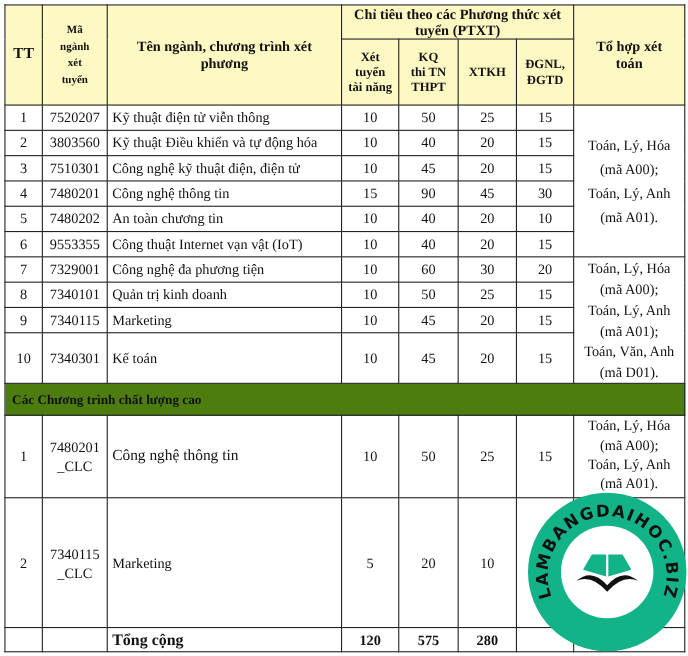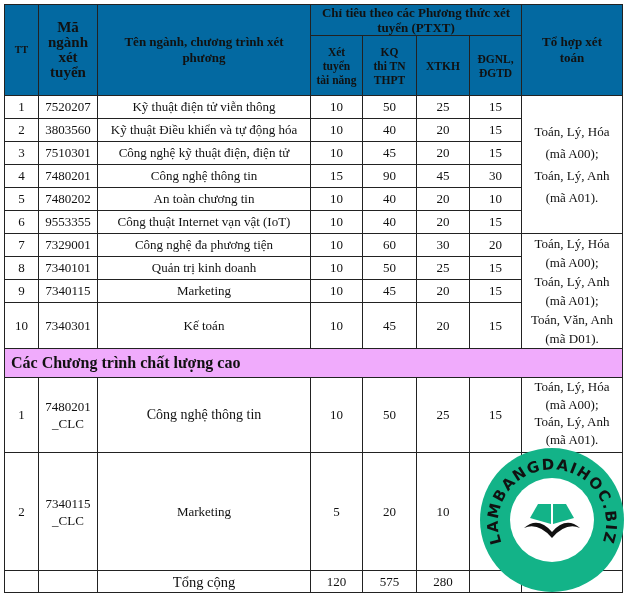--- a/index.html
+++ b/index.html
@@ -1,25 +1,25 @@
 <!DOCTYPE html>
 <html><head>
 <meta charset="utf-8">
 <style>
   html, body { margin: 0; padding: 0; background: #ffffff; }
   body { width: 625px; height: 596px; position: relative; overflow: hidden;
          font-family: "Liberation Serif", serif; color: #111; }
   table { position: absolute; left: 4px; top: 4px; border-collapse: collapse;
           table-layout: fixed; width: 618px; font-size: 13px; }
   td, th { border: 1.3px solid #222; padding: 0 4px; text-align: center; vertical-align: middle; line-height: 16px; }
-  th { background: #0369a1; font-weight: bold; }
+  th { background: #fef9c3; font-weight: bold; }
   .hdr-small th.sub { font-size: 11.5px; line-height: 14px; }
-  .left { text-align: center; }
-  .section td { background: #f0abfc; font-weight: bold; font-size: 16px; text-align: left; padding-left: 6px; }
-  .total td { font-weight: normal; }
+  .left { text-align: left; }
+  .section td { background: #4d7c0f; font-weight: bold; font-size: 12px; text-align: left; padding-left: 6px; }
+  .total td { font-weight: bold; }
   .total td.lbl { font-size: 14.5px; }
   .combo { font-size: 13px; line-height: 22px; }
   .combo-clc { font-size: 13px; line-height: 17.5px; vertical-align: top; padding-top: 0; overflow: hidden; }
   .logo { position: absolute; left: 478px; top: 446px; width: 148px; height: 148px; }
 </style>
 </head>
 <body>
 
 <table>
   <colgroup>
@@ -27,22 +27,22 @@
       <col style="width:59px">
       <col style="width:213px">
     <col style="width:52px">
       <col style="width:54px">
       <col style="width:53px">
       <col style="width:52px">
       <col style="width:101px">
   </colgroup>
   <thead class="hdr-small">
     <tr style="height:30px">
-      <th rowspan="2" style="font-size:10px">TT</th>
-      <th rowspan="2" style="font-size:15px;line-height:15px">
+      <th rowspan="2" style="font-size:14px">TT</th>
+      <th rowspan="2" style="font-size:10px;line-height:15px">
         <div>Mã</div>
         <div>ngành</div>
         <div>xét</div>
         <div>tuyển</div>
       </th>
       <th rowspan="2">Tên ngành, chương trình xét phương</th>
       <th colspan="4" style="font-size:13px;line-height:15px;padding:0 10px">Chỉ tiêu theo các Phương thức xét tuyển (PTXT)</th>
       <th rowspan="2" style="padding:0 14px">Tổ hợp xét toán</th>
     </tr>
     <tr style="height:60px">

